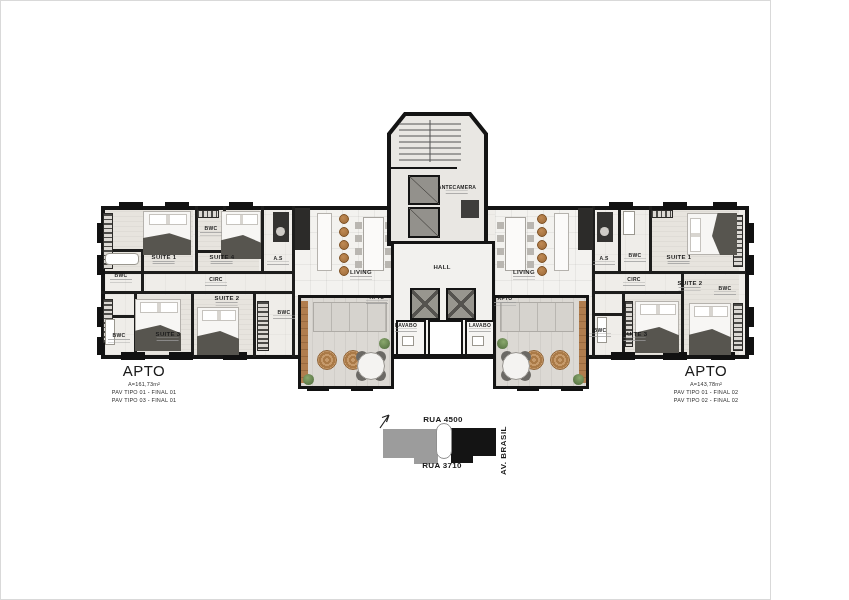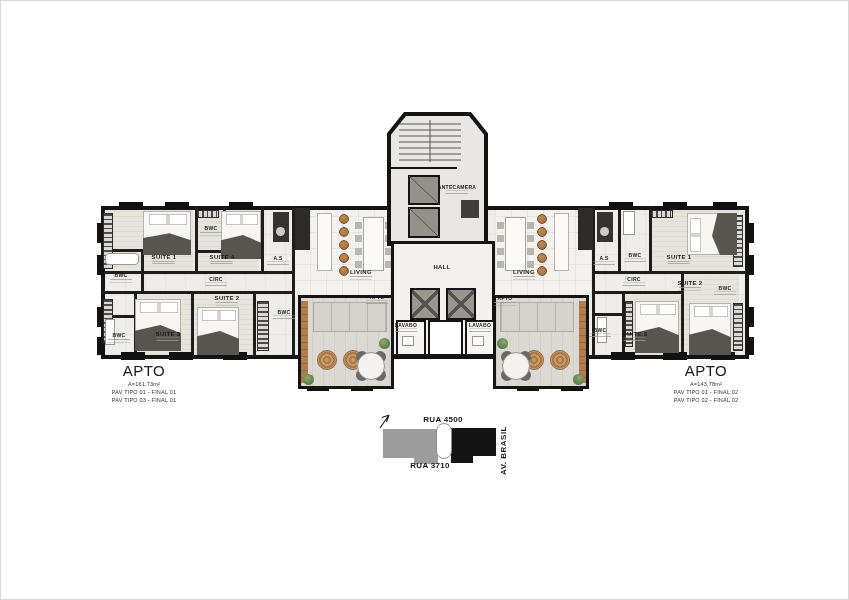--- a/index.html
+++ b/index.html
@@ -1,17 +1,17 @@
 <!DOCTYPE html>
 <html><head>
 <meta charset="utf-8">
 <style>
   * {margin:0; padding:0; box-sizing:border-box;}
   html,body {background:#fff; font-family:"Liberation Sans",sans-serif;}
-  #canvas {position:relative; width:849px; height:600px; background:#fff; border:1px solid #d9d9d9; overflow:hidden;}
+  #canvas {position:relative; width:771px; height:600px; background:#fff; border:1px solid #d9d9d9; overflow:hidden;}
   .plan {position:absolute; left:0; top:0; width:849px; height:600px;}
   .plan div {position:absolute;}
 
   .band {background:#efede9; border:4px solid #141414;
     background-image:repeating-linear-gradient(0deg,rgba(0,0,0,.03) 0 1px,transparent 1px 20px),
                      repeating-linear-gradient(90deg,rgba(0,0,0,.03) 0 1px,transparent 1px 20px);}
   .tile {background:#f3f2ef;
     background-image:repeating-linear-gradient(0deg,rgba(0,0,0,.05) 0 1px,transparent 1px 16px),
                      repeating-linear-gradient(90deg,rgba(0,0,0,.05) 0 1px,transparent 1px 16px);}
   .carpet {background:#e7e4de; background-image:repeating-linear-gradient(0deg,rgba(0,0,0,.035) 0 1px,transparent 1px 5px);}
@@ -294,16 +294,16 @@
   <div class="locator" style="left:370px;top:408px;width:150px;height:70px">
     <svg width="16" height="18" style="left:6px;top:3px">
       <path d="M3 16 L12 3 M12 3 L5 5.5 M12 3 L9.5 10" stroke="#222" stroke-width="1.2" fill="none"></path>
     </svg>
     <div class="street" style="left:40px;top:6px">RUA 4500</div>
     <div class="mgray" style="left:12px;top:20px;width:55px;height:29px"></div>
     <div class="mgray" style="left:43px;top:49px;width:24px;height:6px"></div>
     <div class="mblack" style="left:80px;top:19px;width:45px;height:28px"></div>
     <div class="mblack" style="left:80px;top:47px;width:22px;height:7px"></div>
     <div class="pillb" style="left:65px;top:14px;width:16px;height:36px"></div>
-    <div class="street" style="left:27px;top:52px">RUA 3710</div>
+    <div class="street" style="left:39px;top:52px">RUA 3710</div>
     <div class="avenue" style="left:128px;top:8px;height:58px">AV. BRASIL</div>
   </div>
 </div>
 
 </body></html>

